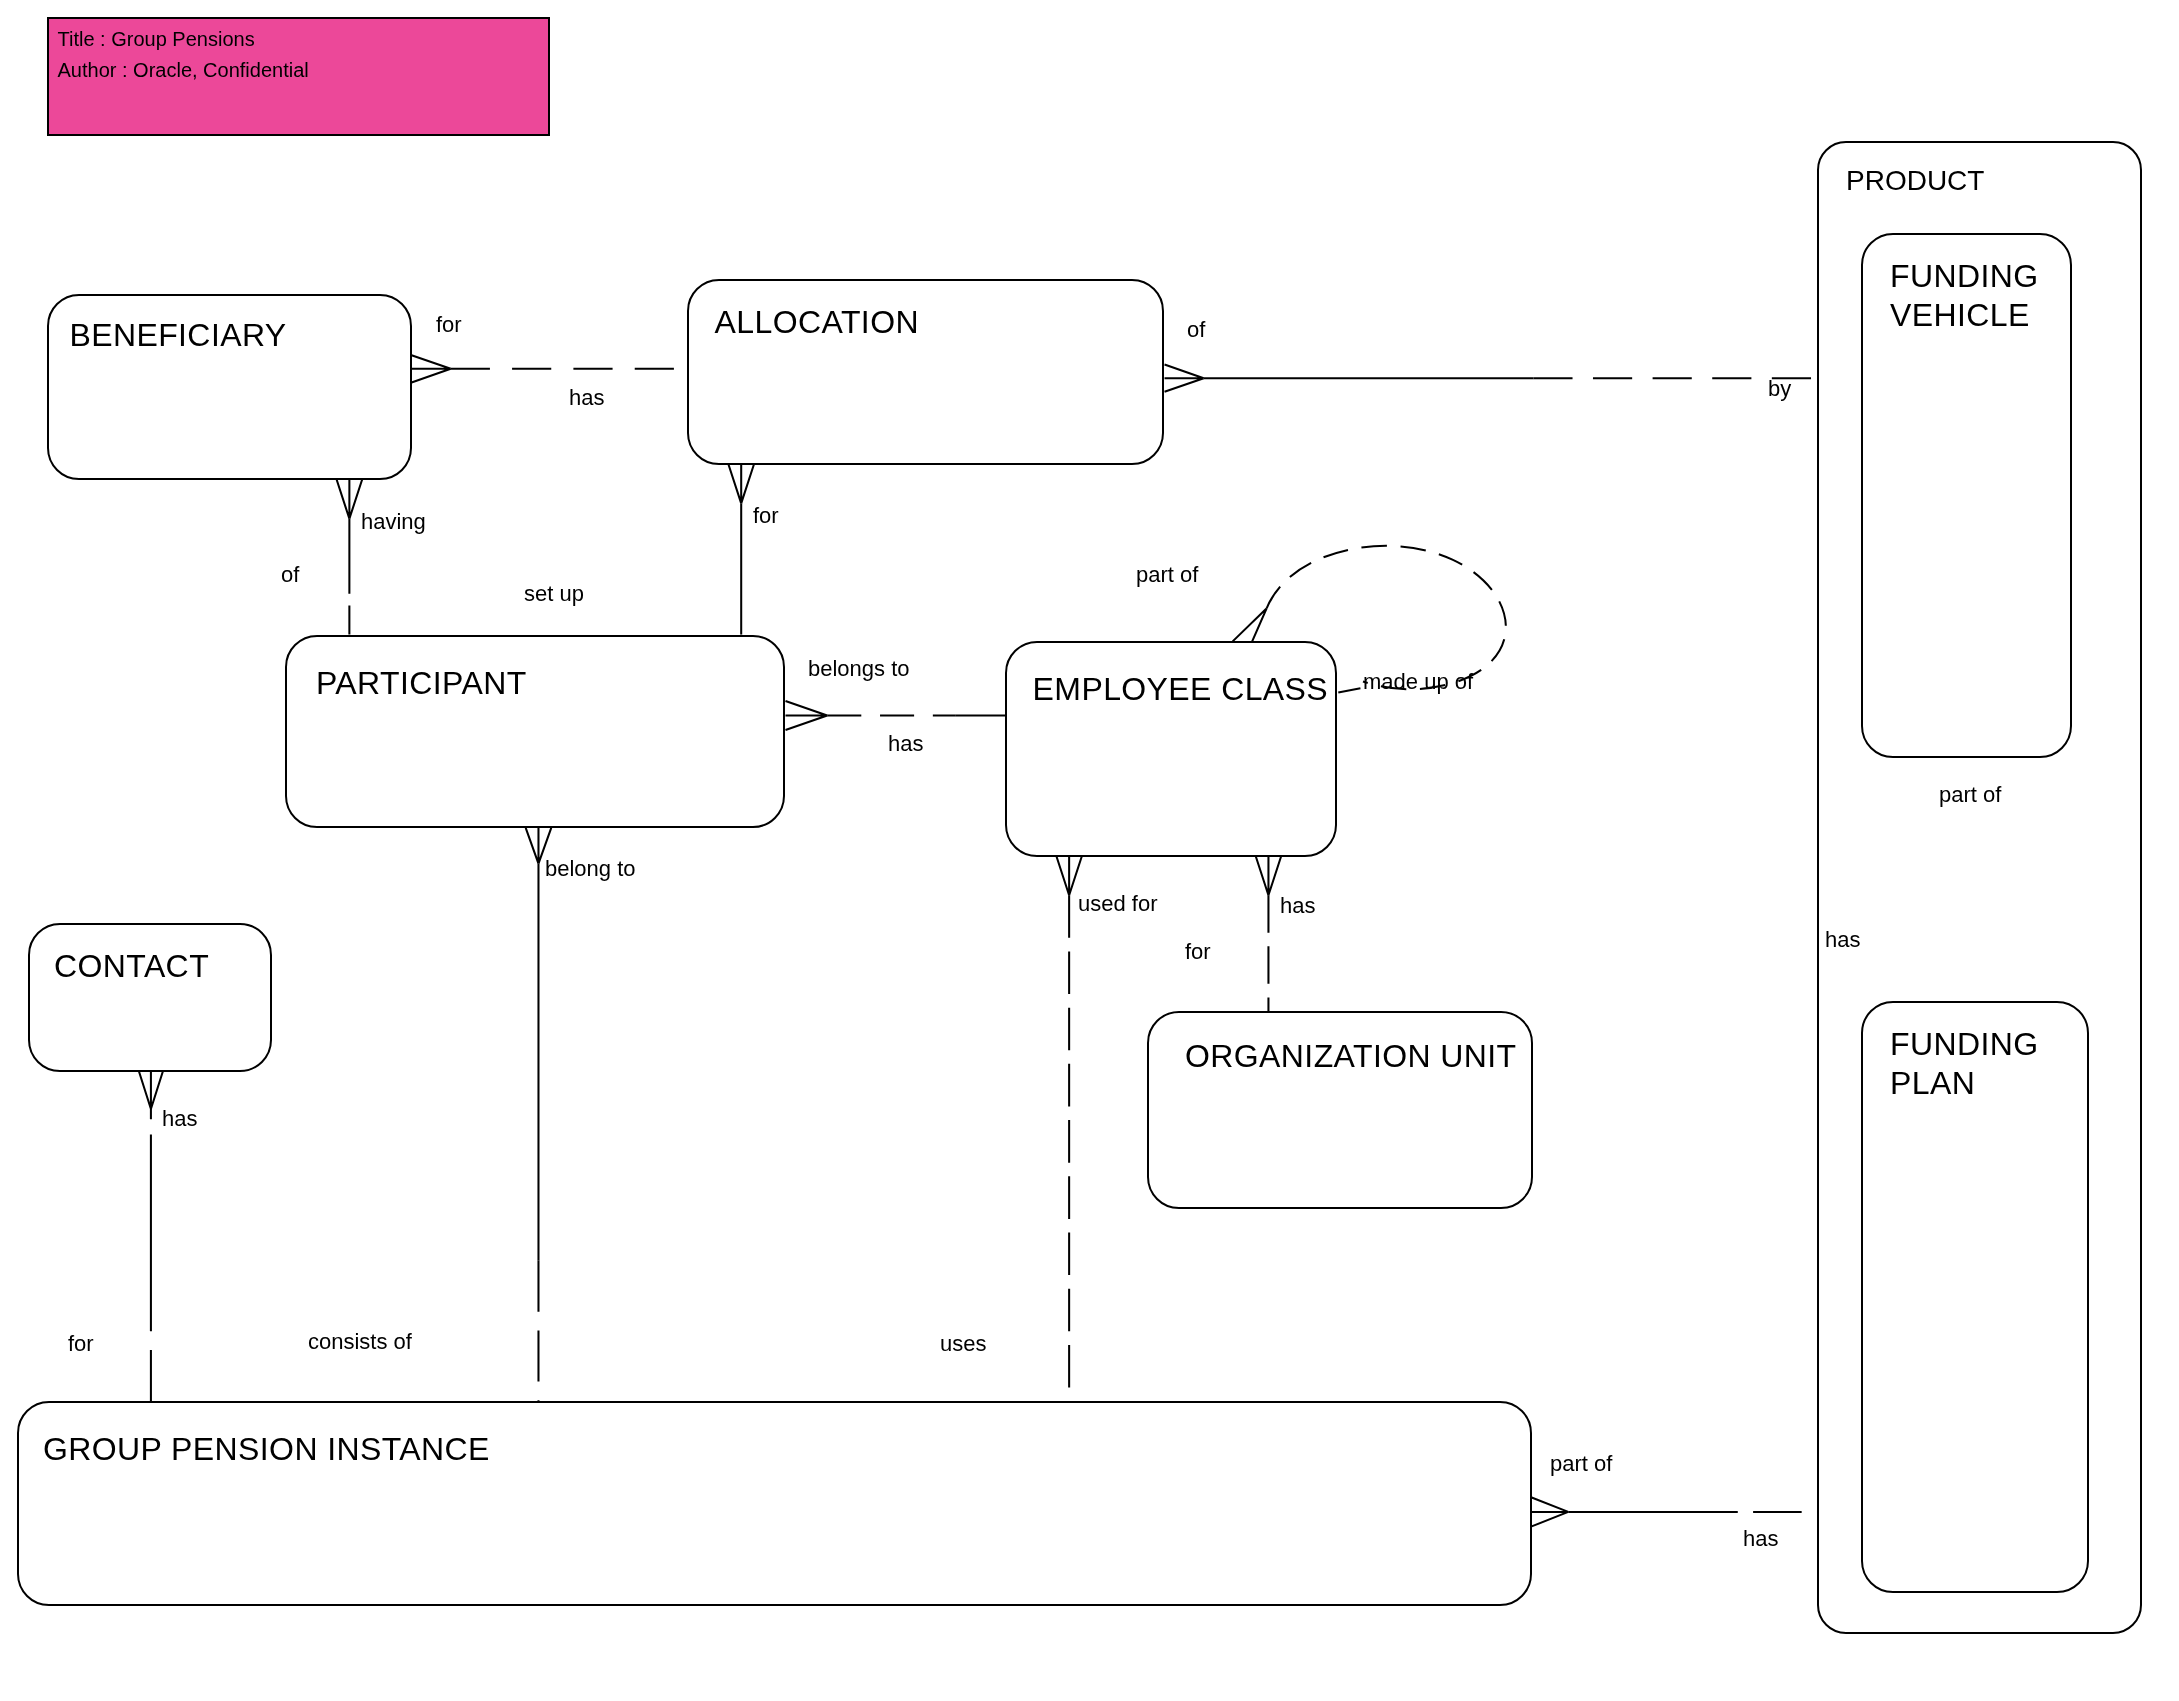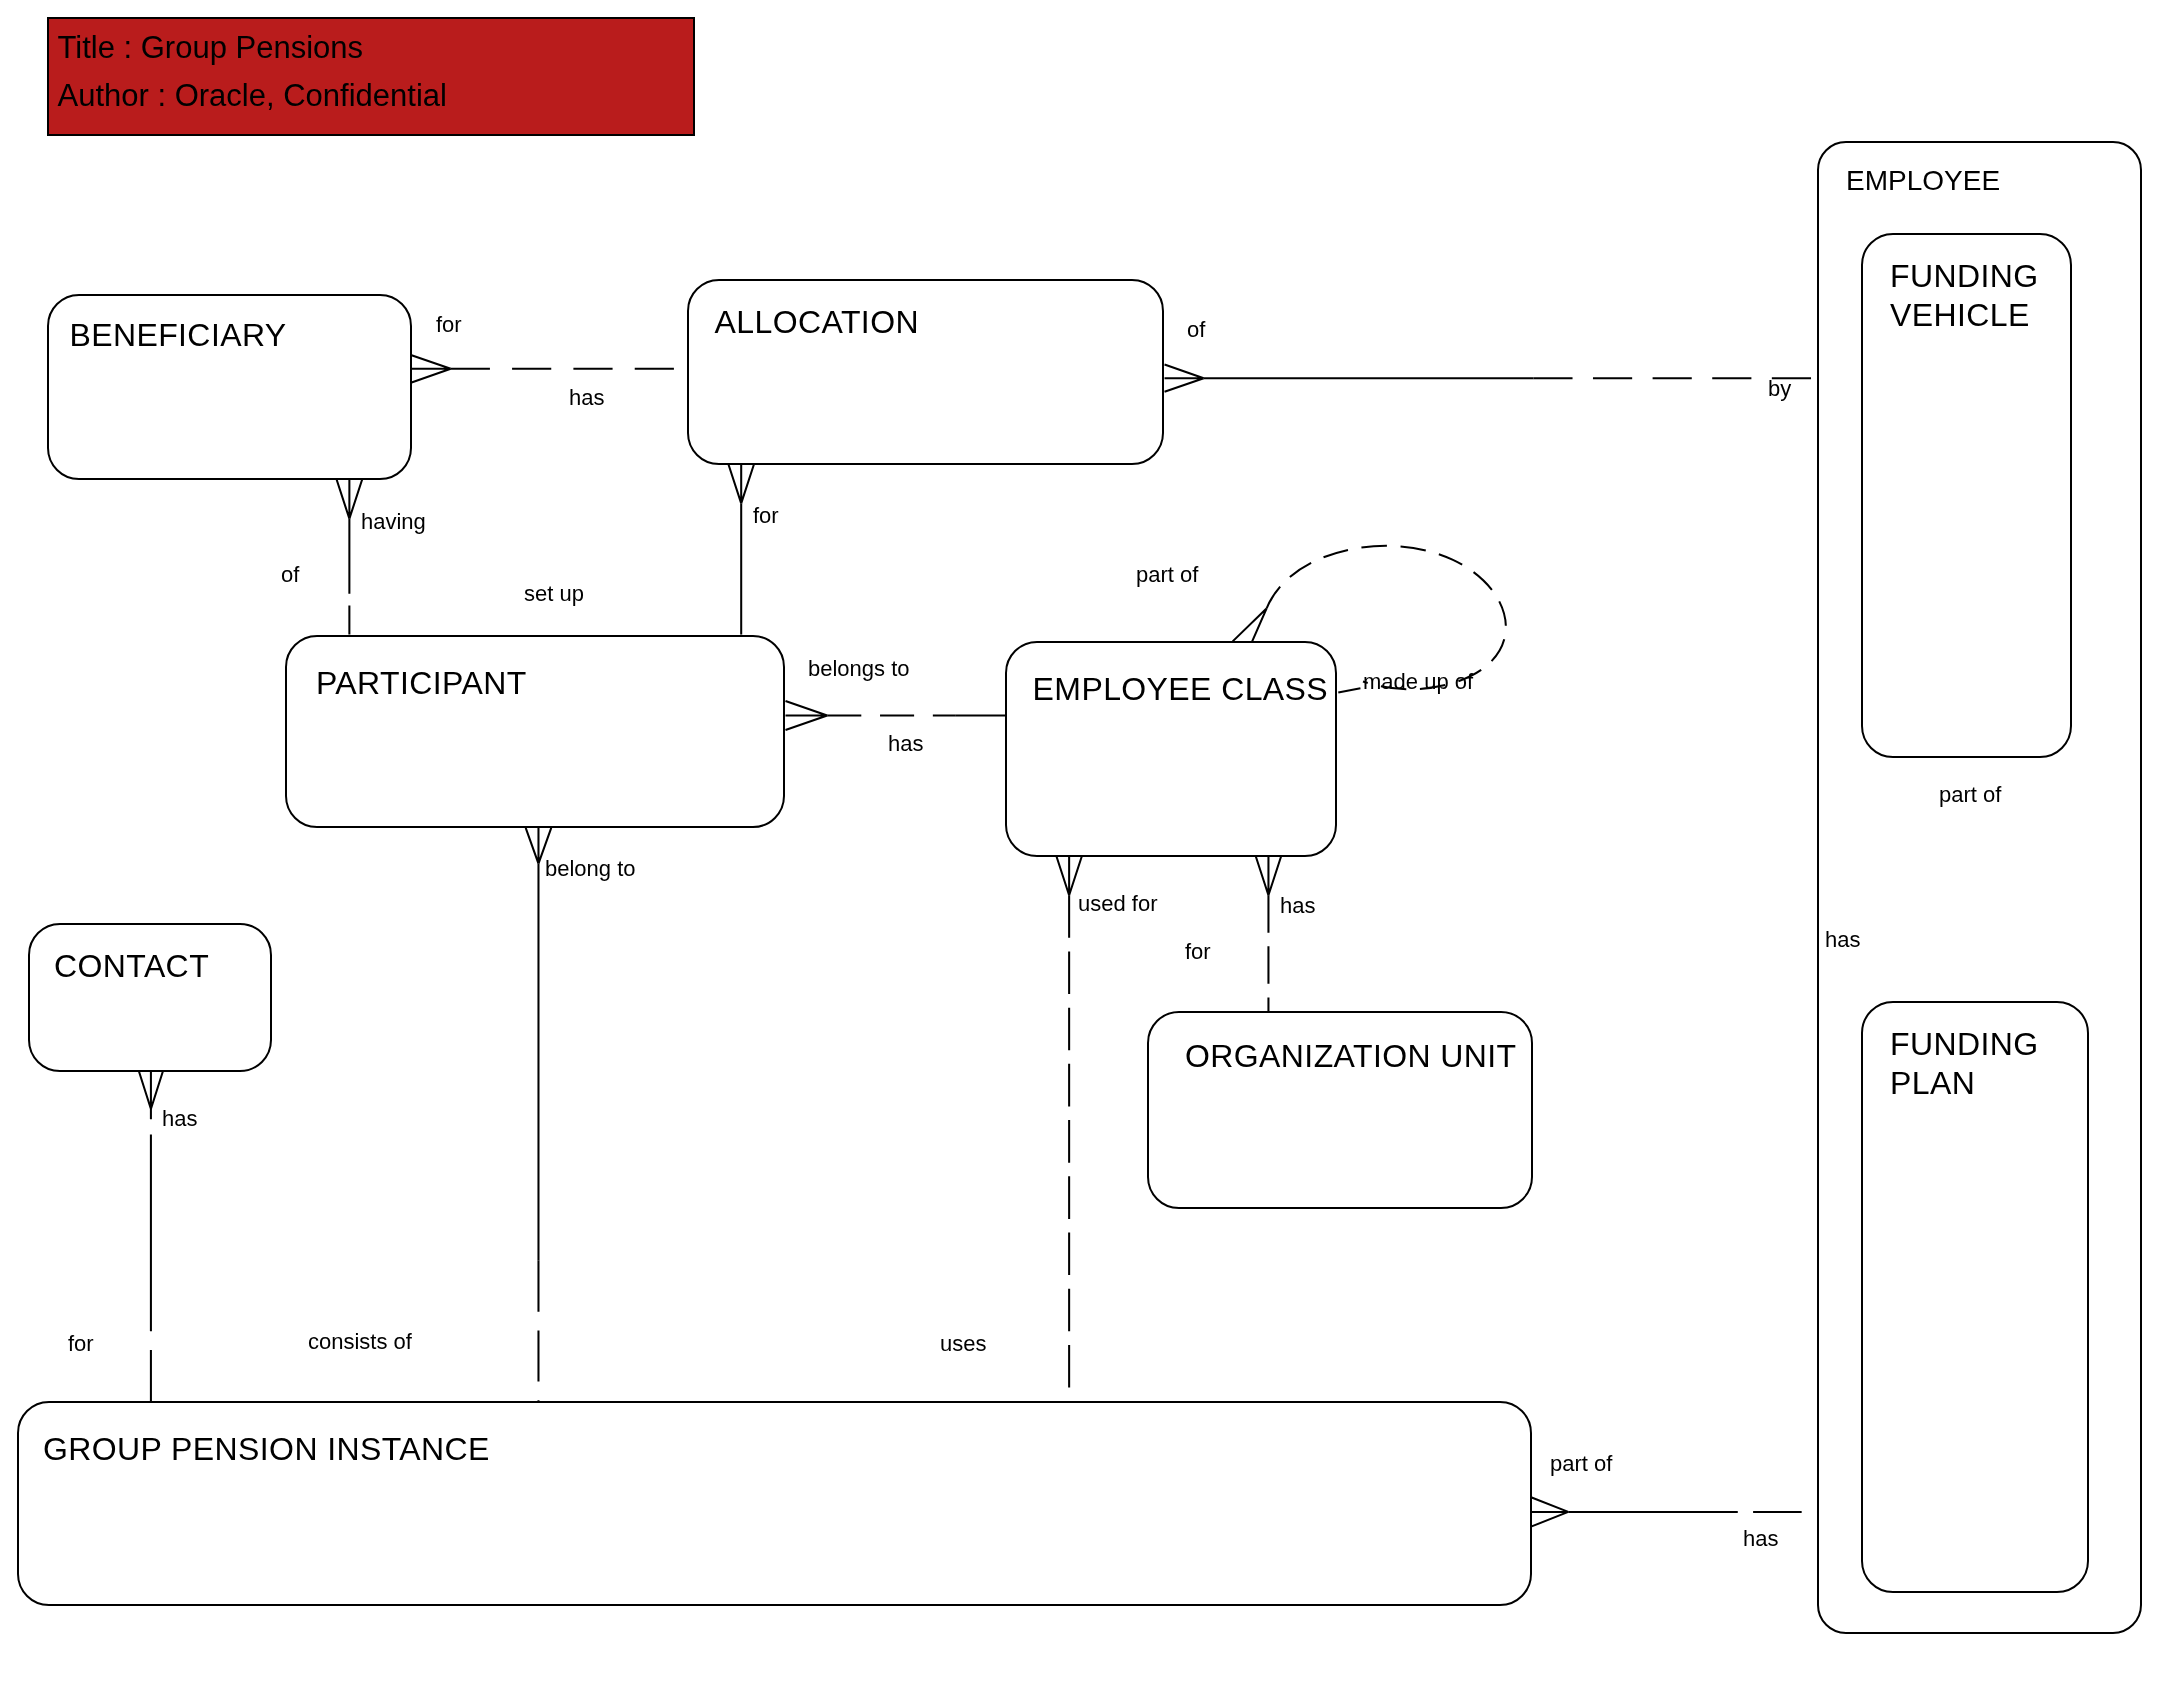--- a/index.html
+++ b/index.html
@@ -36,27 +36,27 @@
   .inner { z-index: 3; }
   .rel-label {
     position: absolute;
     font-size: 22px;
     white-space: nowrap;
     z-index: 4;
   }
   #title-box {
     position: absolute;
     left: 47px; top: 17px;
-    width: 648px; height: 119px;
+    width: 503px; height: 119px;
     box-sizing: border-box;
     border: 2px solid #000;
-    background: #b91c1c;
+    background: #ec4899;
     z-index: 2;
     padding: 5.1px 8.5px;
-    font-size: 31px;
+    font-size: 20px;
     line-height: 1.55;
   }
 </style>
 </head>
 <body>
 
 <div id="canvas">
 
   <svg id="wires" width="2180" height="1701" viewBox="0 0 2559 1997">
     <g stroke="#000" stroke-width="2.4" fill="none">
@@ -127,21 +127,21 @@
       <path d="M2265 932 V1175" stroke-dasharray="34 17"></path>
     </g>
   </svg>
 
   <div id="title-box">
     <div>Title : Group Pensions</div>
     <div>Author : Oracle, Confidential</div>
   </div>
 
   <div class="container-entity" style="left:1817px; top:141px; width:325px; height:1493px;">
-    <div class="ename" style="position:absolute; left:27px; top:22px; font-size:28px;">EMPLOYEE</div>
+    <div class="ename" style="position:absolute; left:27px; top:22px; font-size:28px;">PRODUCT</div>
   </div>
 
   <div class="entity" style="left:47px; top:294px; width:365px; height:186px;">
     <div class="ename" style="position:absolute; left:20.4px; top:20.4px;">BENEFICIARY</div>
   </div>
 
   <div class="entity" style="left:687px; top:279px; width:477px; height:186px;">
     <div class="ename" style="position:absolute; left:25.6px; top:22px;">ALLOCATION</div>
   </div>
 

